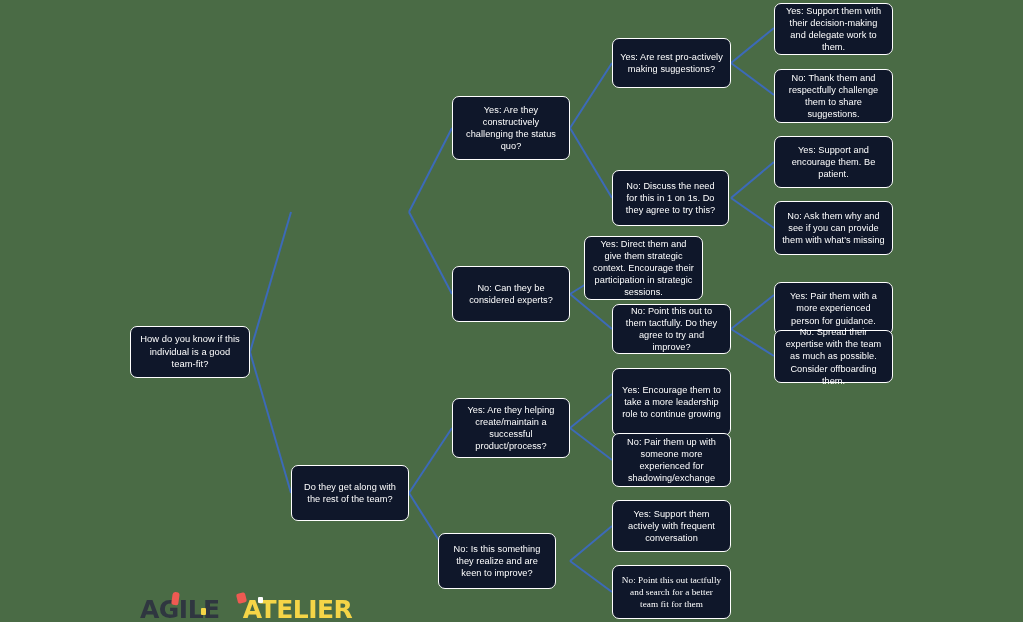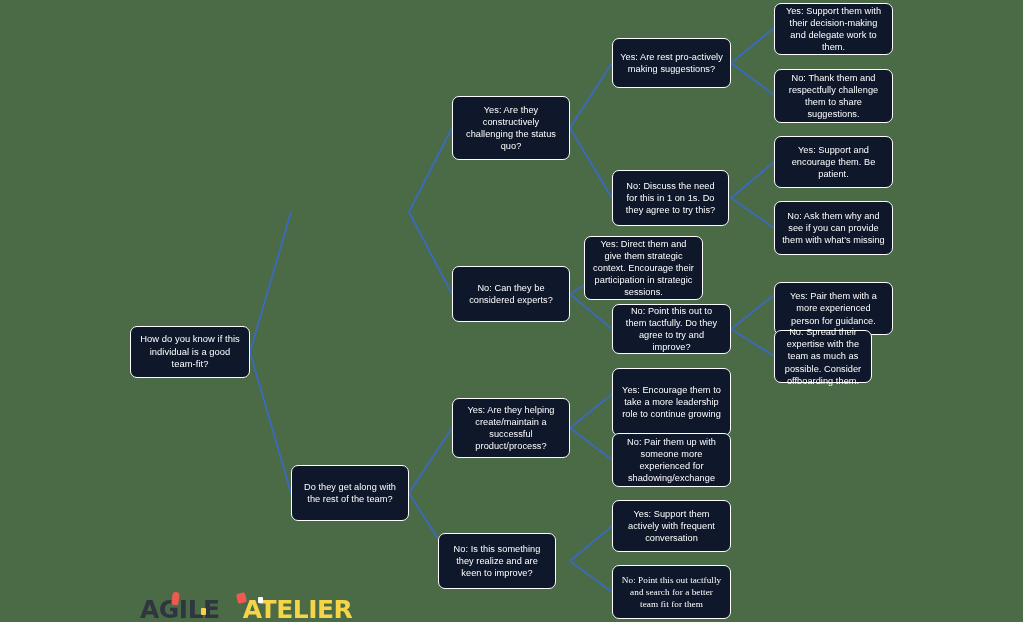--- a/index.html
+++ b/index.html
@@ -196,21 +196,21 @@
   </div>
   <div class="node" style="left:774px; top:136px; width:119px; height:52px;">
     <span>Yes: Support and encourage them. Be patient.</span>
   </div>
   <div class="node" style="left:774px; top:201px; width:119px; height:54px;">
     <span>No: Ask them why and see if you can provide them with what's missing</span>
   </div>
   <div class="node" style="left:774px; top:268px; width:119px; height:53px;margin-top:14px;">
     <span>Yes: Pair them with a more experienced person for guidance.</span>
   </div>
-  <div class="node" style="left:774px; top:330px; width:98px; height:53px;">
+  <div class="node" style="left:774px; top:330px; width:119px; height:53px;">
     <span>No: Spread their expertise with the team as much as possible. Consider offboarding them.</span>
   </div>
 
   <div id="logo">
     <span class="w1">AGILE</span>
     <span class="w2">ATELIER</span>
     <span class="dot1"></span>
     <span class="dot2"></span>
     <span class="dot3"></span>
     <span class="dot4"></span>

